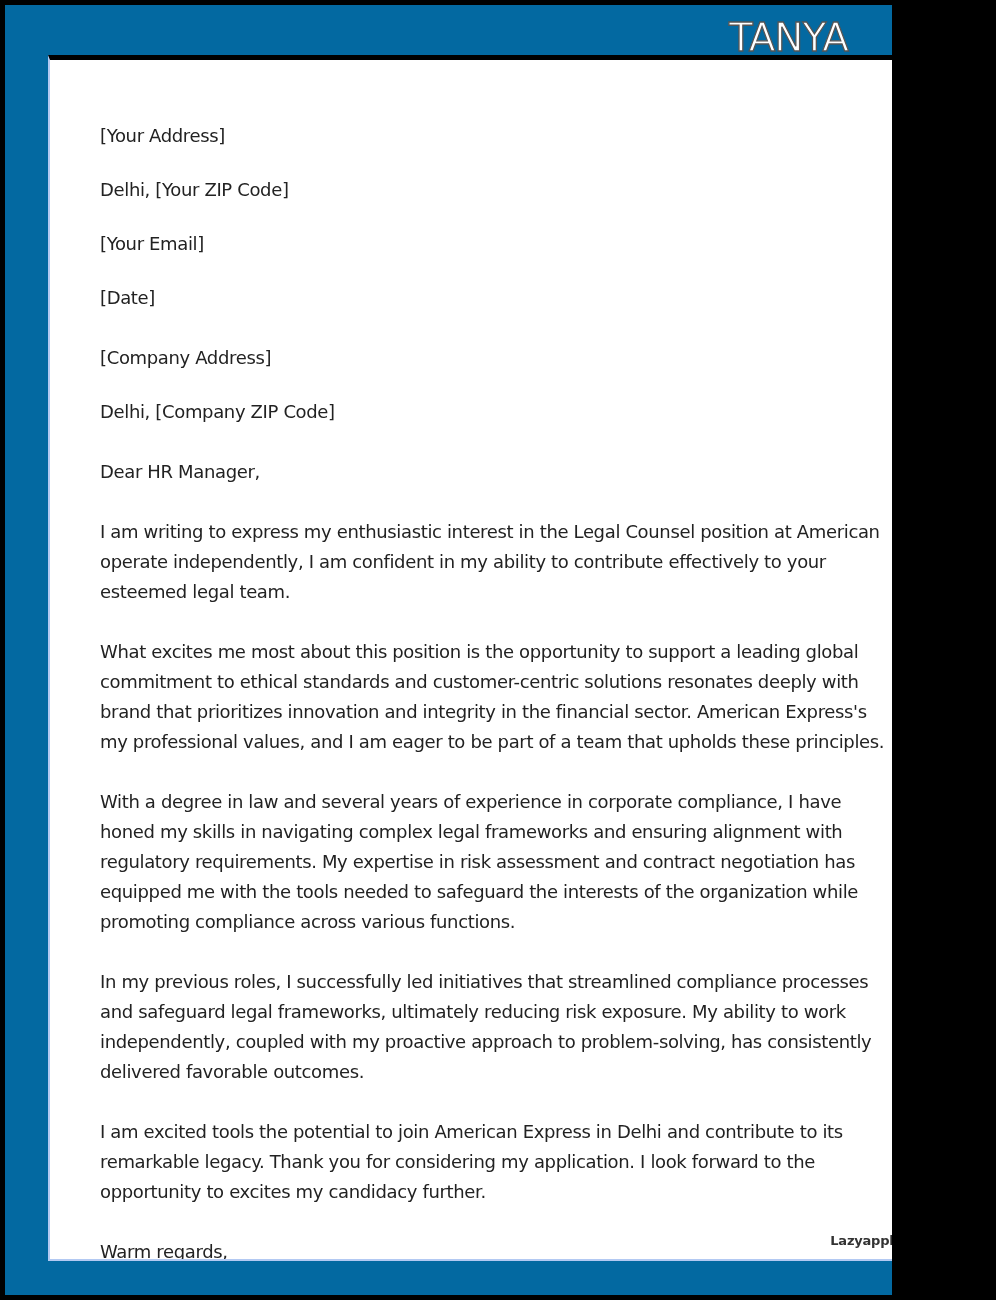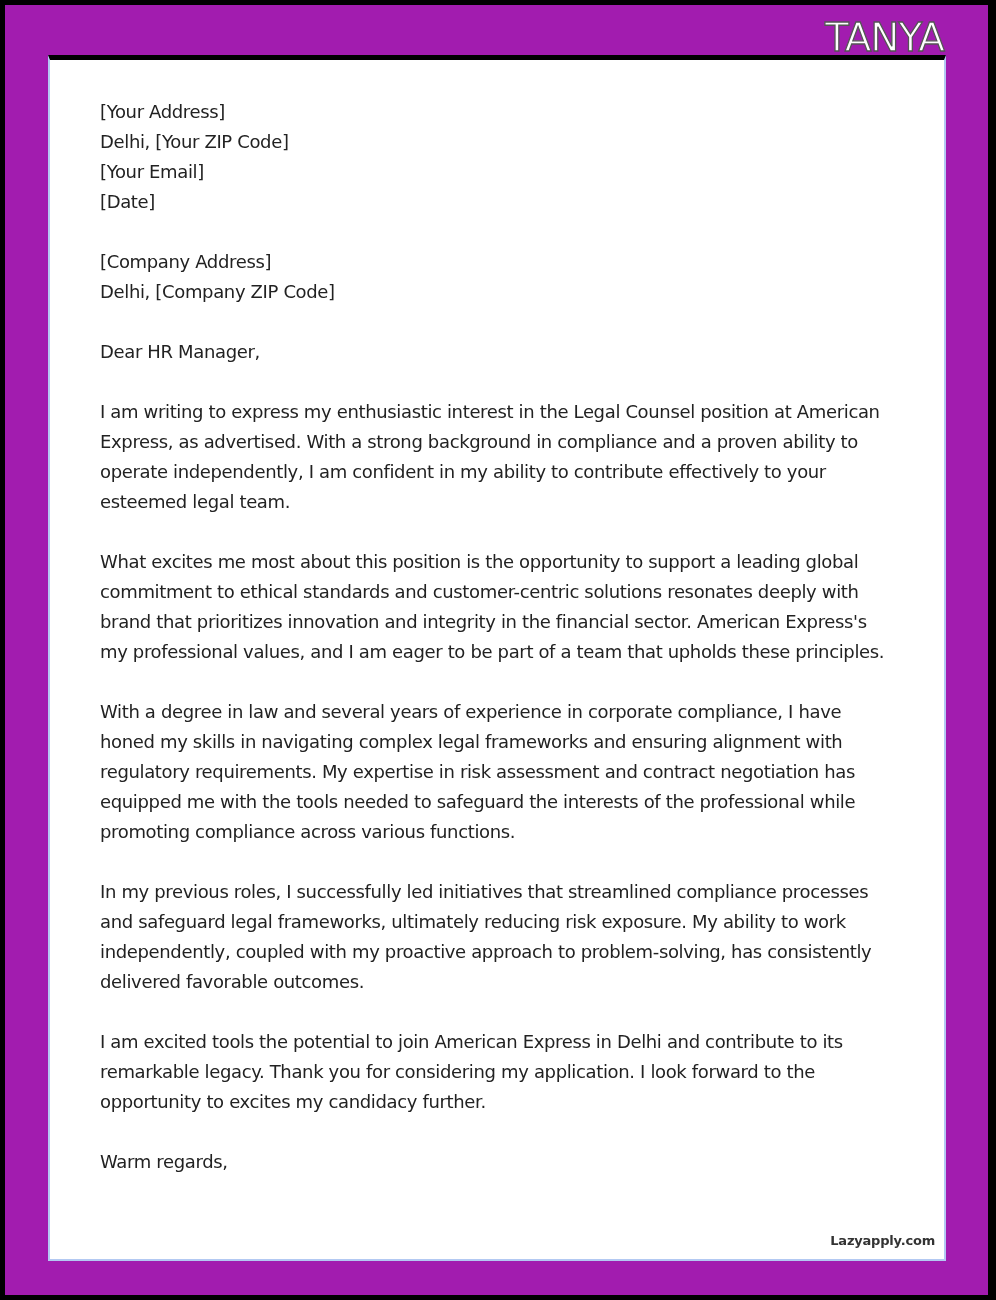--- a/index.html
+++ b/index.html
@@ -10,23 +10,23 @@
       width: 996px;
       height: 1300px;
       overflow: hidden;
       background: #000000;
       font-family: "DejaVu Sans", sans-serif;
     }
     .frame {
       position: absolute;
       left: 5px;
       top: 5px;
-      width: 983px;
+      width: 887px;
       height: 1290px;
-      background: #a21caf;
+      background: #0369a1;
       overflow: hidden;
     }
     .name-header {
       position: absolute;
       right: 44px;
       top: 11px;
       font-family: "DejaVu Sans", sans-serif;
       font-size: 39px;
       line-height: 44px;
       letter-spacing: -1px;
@@ -55,20 +55,21 @@
       width: 800px;
       font-family: "DejaVu Sans", sans-serif;
       font-size: 18px;
       line-height: 30px;
       color: #222222;
       letter-spacing: -0.35px;
     }
     .letter .line {
       display: block;
       white-space: nowrap;
+      margin-top: 24px;
     }
     .letter .block {
       margin: 0 0 30px 0;
     }
     .letter p {
       margin: 0 0 30px 0;
     }
     .letter p .pl {
       display: block;
       white-space: nowrap;
@@ -105,37 +106,36 @@
         <span class="line">[Company Address]</span>
         <span class="line">Delhi, [Company ZIP Code]</span>
       </div>
 
       <div class="block">
         <span class="line">Dear HR Manager,</span>
       </div>
 
       <p>
         <span class="pl">I am writing to express my enthusiastic interest in the Legal Counsel position at American</span>
-        <span class="pl">Express, as advertised. With a strong background in compliance and a proven ability to</span>
         <span class="pl">operate independently, I am confident in my ability to contribute effectively to your</span>
         <span class="pl">esteemed legal team.</span>
       </p>
 
       <p>
         <span class="pl">What excites me most about this position is the opportunity to support a leading global</span>
         <span class="pl">commitment to ethical standards and customer-centric solutions resonates deeply with</span>
         <span class="pl">brand that prioritizes innovation and integrity in the financial sector. American Express's</span>
         <span class="pl">my professional values, and I am eager to be part of a team that upholds these principles.</span>
       </p>
 
       <p>
         <span class="pl">With a degree in law and several years of experience in corporate compliance, I have</span>
         <span class="pl">honed my skills in navigating complex legal frameworks and ensuring alignment with</span>
         <span class="pl">regulatory requirements. My expertise in risk assessment and contract negotiation has</span>
-        <span class="pl">equipped me with the tools needed to safeguard the interests of the professional while</span>
+        <span class="pl">equipped me with the tools needed to safeguard the interests of the organization while</span>
         <span class="pl">promoting compliance across various functions.</span>
       </p>
 
       <p>
         <span class="pl">In my previous roles, I successfully led initiatives that streamlined compliance processes</span>
         <span class="pl">and safeguard legal frameworks, ultimately reducing risk exposure. My ability to work</span>
         <span class="pl">independently, coupled with my proactive approach to problem-solving, has consistently</span>
         <span class="pl">delivered favorable outcomes.</span>
       </p>
 

